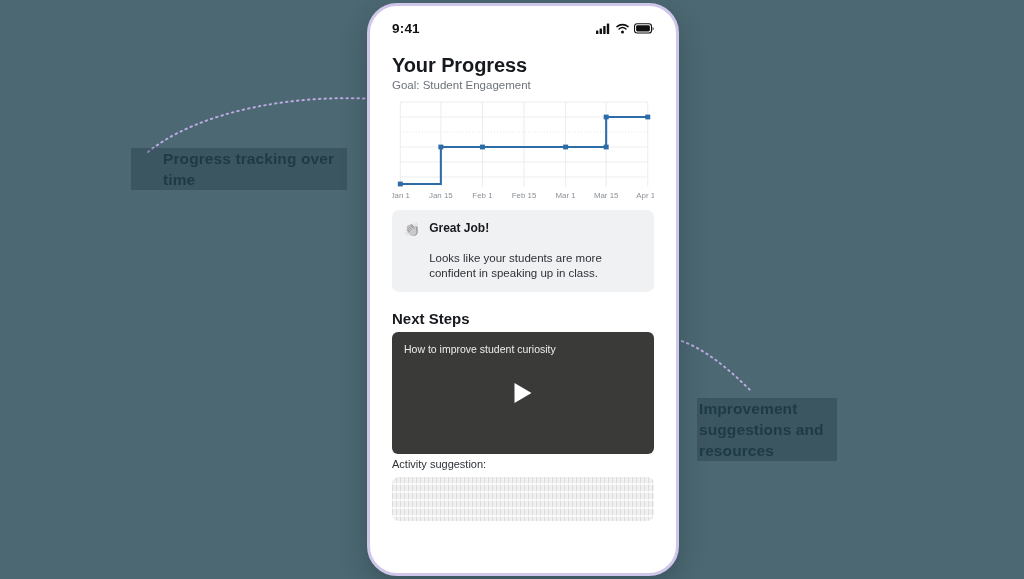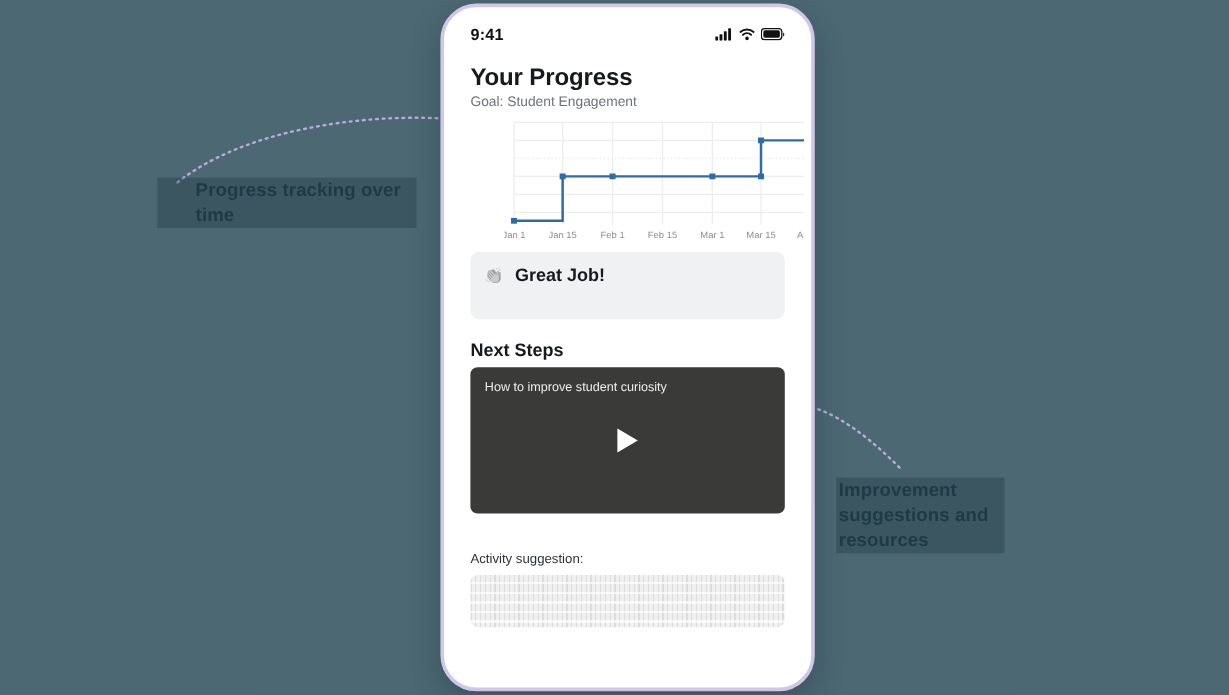--- a/index.html
+++ b/index.html
@@ -113,21 +113,20 @@
     color: #6d7379;
     margin: 0 0 8px 0;
   }
 
   
   #chart-wrap {
     position: relative;
     width: 100%;
     height: 105px;
     margin-bottom: 6px;
-    margin-left: 28px;
   }
   #chart-svg {
     display: block;
     width: 100%;
     height: 105px;
   }
 
   
   #callout {
     background: #f0f1f3;
@@ -139,21 +138,21 @@
     margin-bottom: 18px;
   }
   #callout-icon {
     font-size: 13px;
     line-height: 15px;
     flex: 0 0 auto;
     padding-top: 1px;
     filter: grayscale(1);
   }
   #callout-title {
-    font-size: 15px;
+    font-size: 12px;
     font-weight: 700;
     color: #16191d;
     margin-bottom: 16px;
   }
   #callout-body {
     font-size: 11.5px;
     color: #2d3237;
     line-height: 14.5px;
   }
 
@@ -173,21 +172,21 @@
   .section-desc b { font-weight: 700; color: #16191d; }
 
   
   #video-card {
     position: relative;
     width: 100%;
     height: 122px;
     background: #3a3a38;
     border-radius: 6px;
     overflow: hidden;
-    margin-bottom: 32px;
+    margin-bottom: 4px;
   }
   #video-title {
     position: absolute;
     left: 12px;
     top: 11px;
     right: 12px;
     color: #eceded;
     font-size: 10.5px;
     line-height: 13px;
   }
@@ -317,20 +316,21 @@
               <text x="206" y="99" text-anchor="middle">Mar 15</text>
               <text x="244" y="99" text-anchor="middle">Apr 1</text>
             </g>
           </svg>
         </div>
 
         <div id="callout">
           <div id="callout-icon">👏</div>
           <div>
             <div id="callout-title">Great Job!</div>
+            <div id="callout-body">Looks like your students are more confident in speaking up in class.</div>
           </div>
         </div>
 
         <div class="section-title">Next Steps</div>
 
         <div id="video-card">
           <div id="video-title">How to improve student curiosity</div>
           <div id="play-button"></div>
         </div>
 

